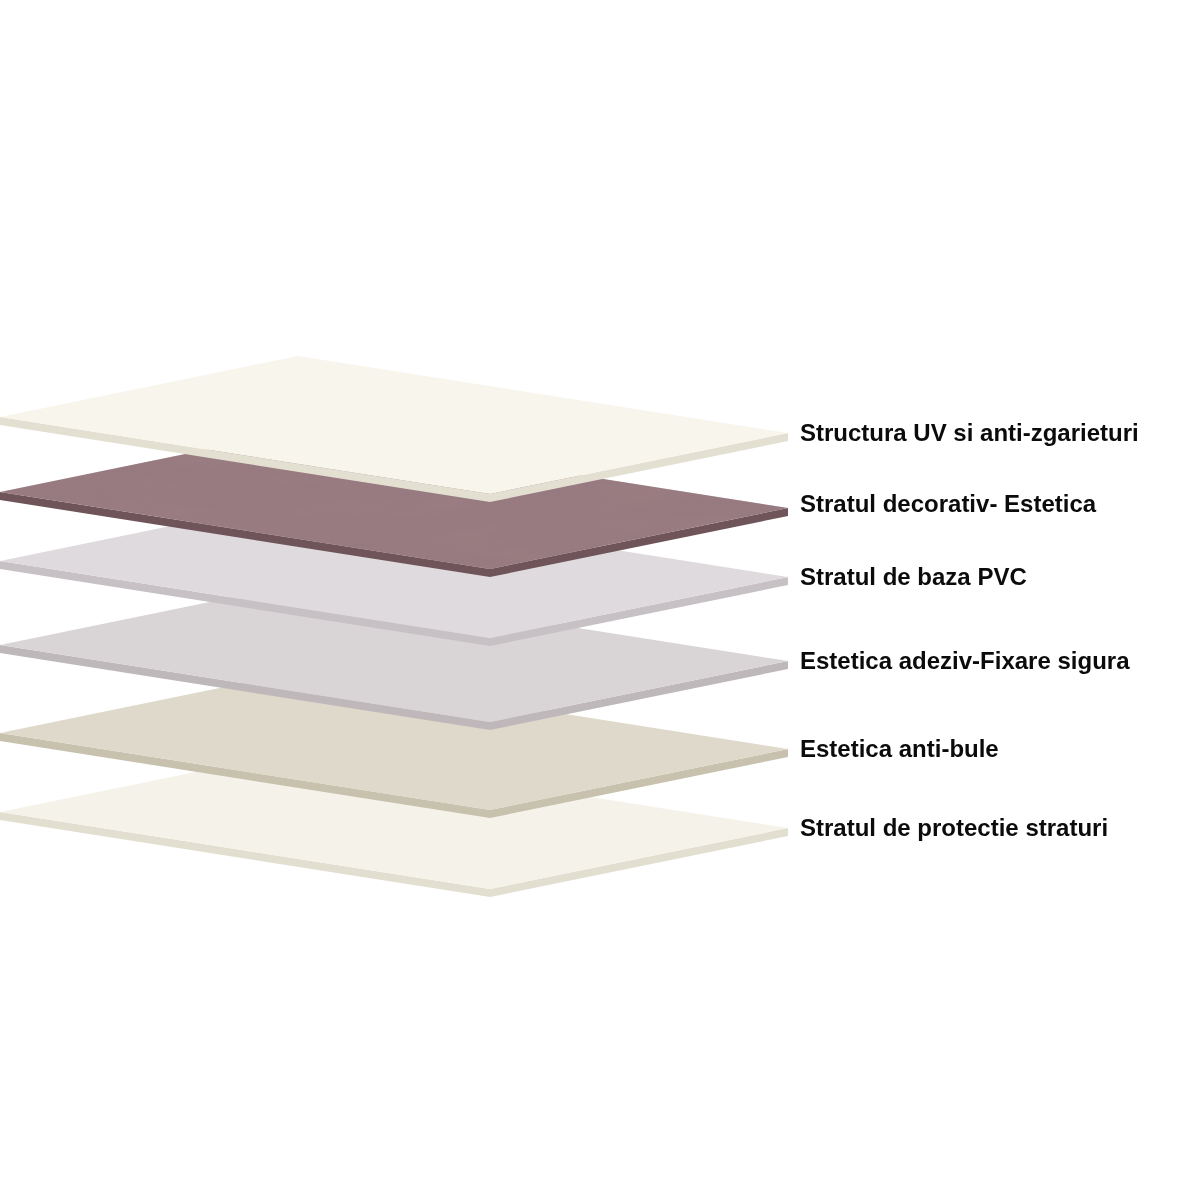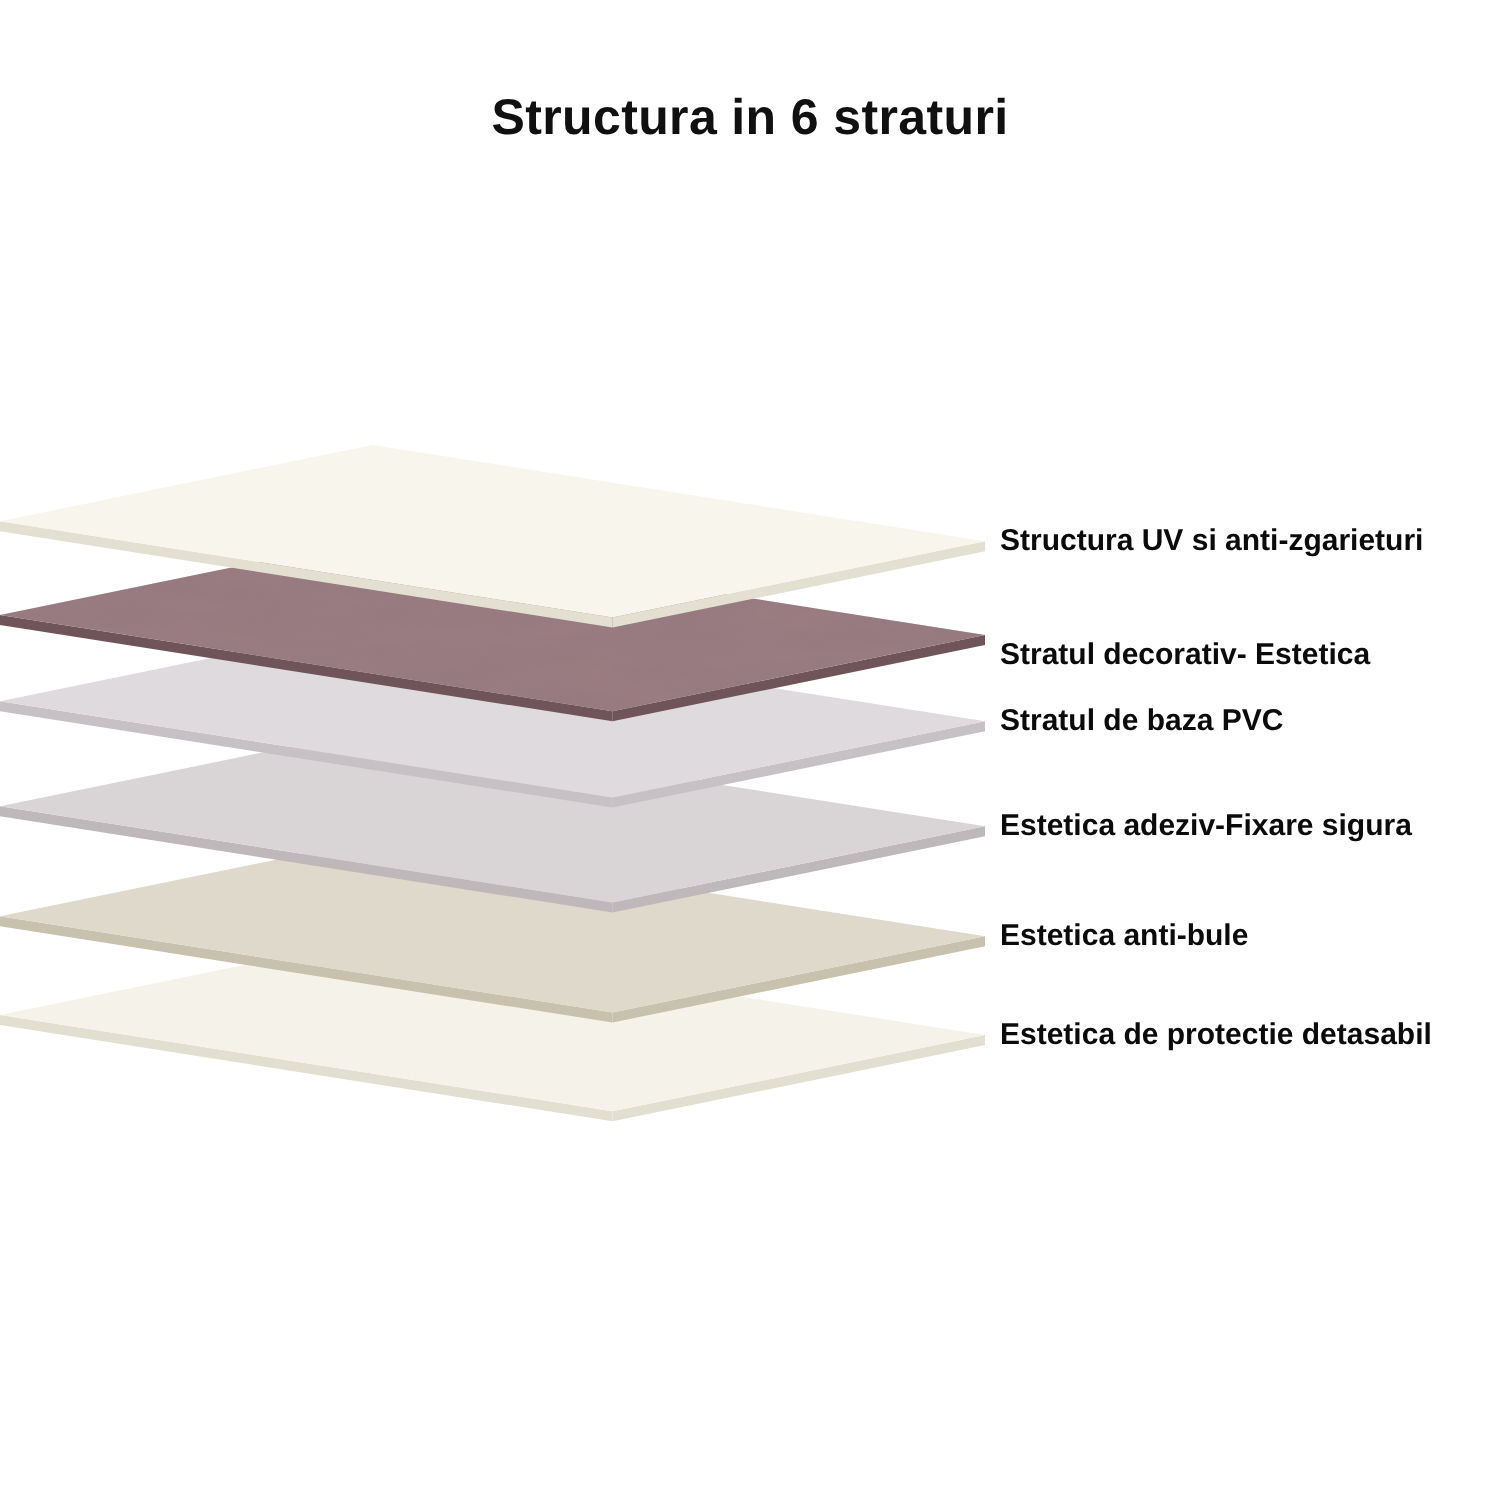--- a/index.html
+++ b/index.html
@@ -40,21 +40,20 @@
     font-weight: 700;
     color: #0b0b0b;
     white-space: nowrap;
   }
 </style>
 </head>
 <body>
 
 <div class="canvas">
 
-  <h1 class="title">Structura in 6 straturi</h1>
 
   <svg id="layer-svg" width="1200" height="1200" viewBox="0 0 1200 1200" xmlns="http://www.w3.org/2000/svg">
     <defs>
       <filter id="fabric" x="-10%" y="-10%" width="120%" height="120%">
         <feTurbulence type="fractalNoise" baseFrequency="0.012 0.05" numOctaves="4" seed="8" result="n"></feTurbulence>
         <feColorMatrix in="n" type="matrix" values="0 0 0 0 0.28  0 0 0 0 0.18  0 0 0 0 0.21  0 0 0 0.55 0" result="dark"></feColorMatrix>
         <feComposite in="dark" in2="SourceAlpha" operator="in"></feComposite>
       </filter>
     </defs>
     <g id="sheet-group">
@@ -87,20 +86,20 @@
         <g>
           <polygon points="0,417 490,494 490,502 0,425" fill="#e3e0d2"></polygon>
           <polygon points="788,433 490,494 490,502 788,441" fill="#e3e0d2"></polygon>
           <polygon points="298,356 788,433 490,494 0,417" fill="#f7f5ec"></polygon>
         </g>
       </g>
   </svg>
 
   <div id="label-box">
       <div class="layer-label" style="top: 433px;">Structura UV si anti-zgarieturi</div>
-      <div class="layer-label" style="top: 524px;">Stratul decorativ- Estetica</div>
+      <div class="layer-label" style="top: 504px;">Stratul decorativ- Estetica</div>
       <div class="layer-label" style="top: 577px;">Stratul de baza PVC</div>
       <div class="layer-label" style="top: 661px;">Estetica adeziv-Fixare sigura</div>
       <div class="layer-label" style="top: 749px;">Estetica anti-bule</div>
-      <div class="layer-label" style="top: 828px;">Estetica de protectie detasabil</div>
+      <div class="layer-label" style="top: 828px;">Stratul de protectie straturi</div>
     </div>
 
 </div>
 
 </body></html>

